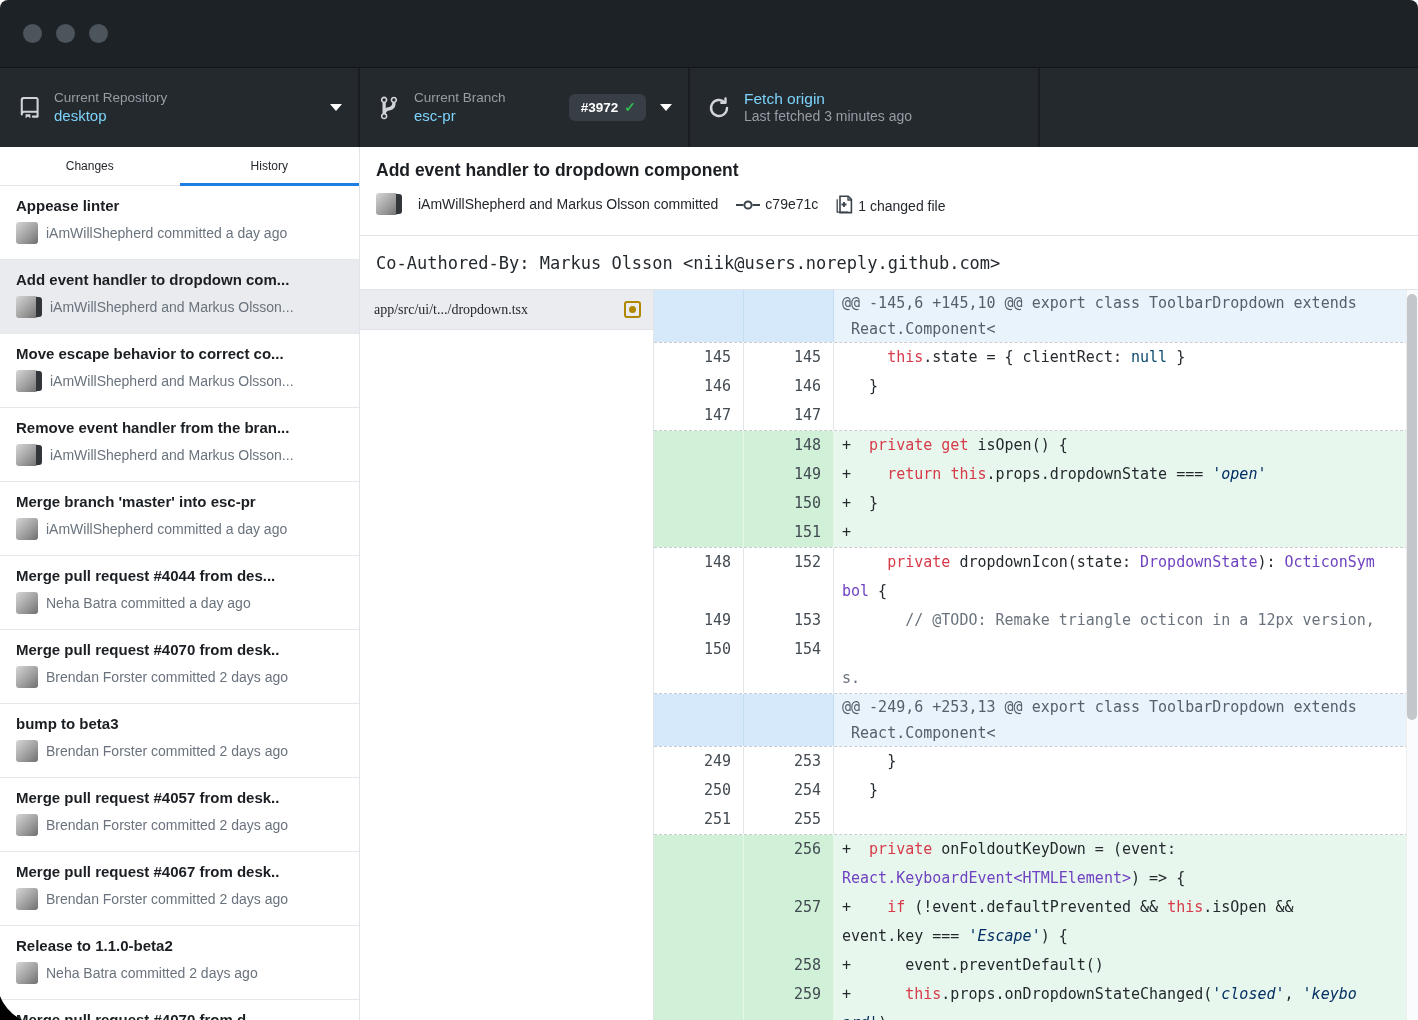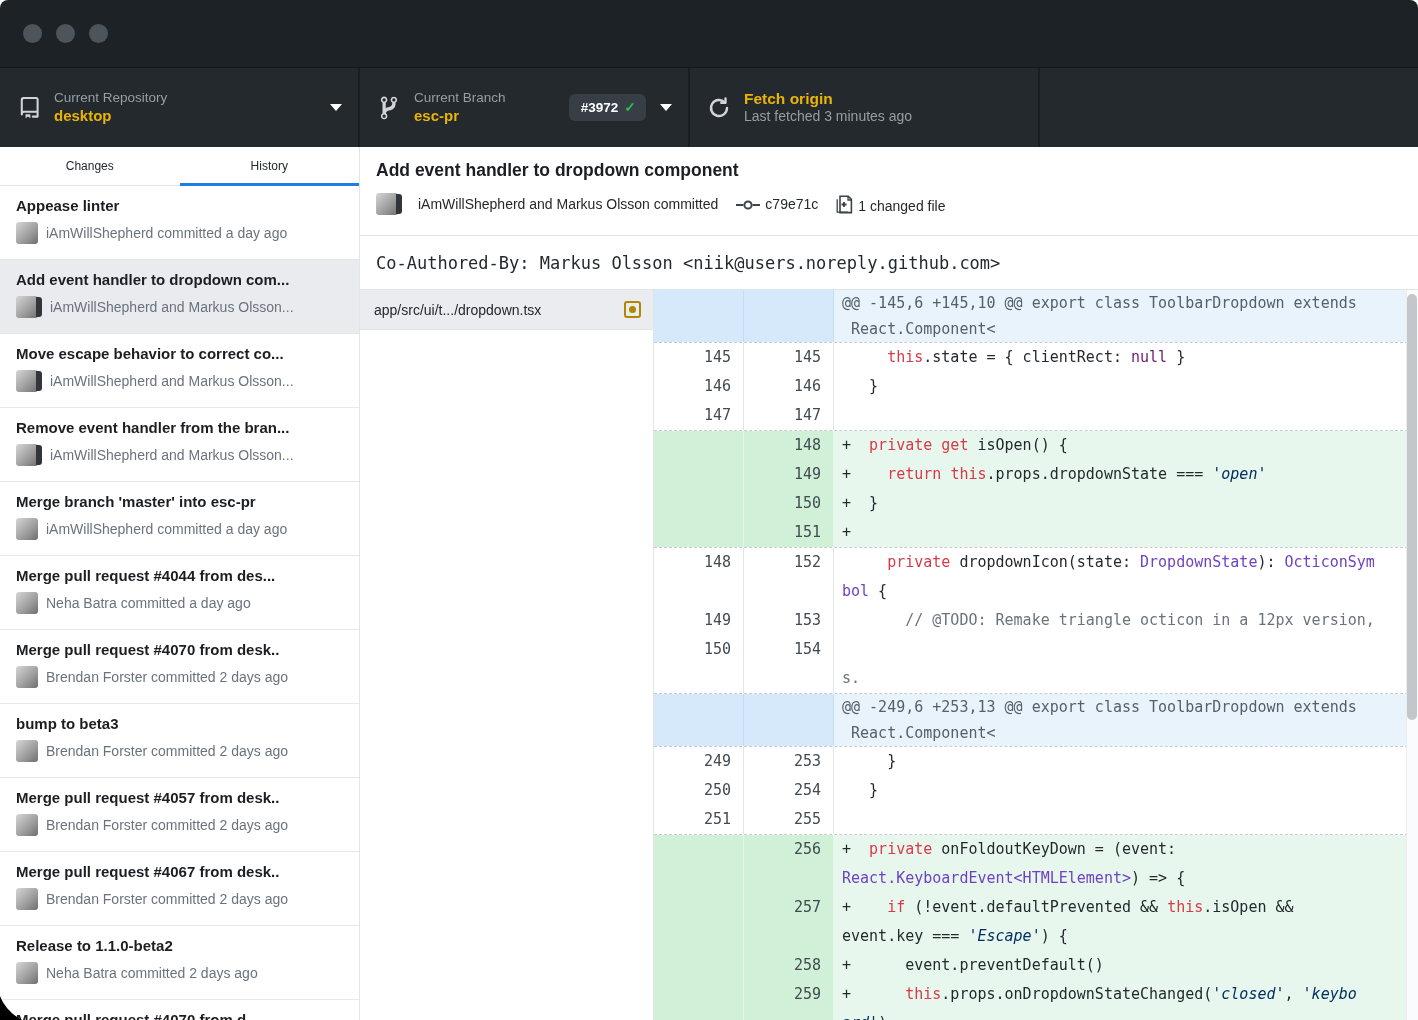--- a/index.html
+++ b/index.html
@@ -14,21 +14,21 @@
   
   .toolbar { height:79px; background:#24292e; display:flex; color:#fff; }
   .tb-seg { display:flex; align-items:center; border-right:2px solid #1a1e22; padding:0 16px; position:relative; cursor:default; }
   .tb-seg.repo { width:360px; }
   .tb-seg.branch { width:330px; }
   .tb-seg.fetch { width:350px; }
   .tb-filler { flex:1; }
   .tb-icon { width:26px; margin-right:12px; display:flex; align-items:center; justify-content:center; flex-shrink:0; }
   .tb-text { display:flex; flex-direction:column; line-height:1.25; min-width:0; }
   .tb-label { font-size:13.5px; color:#959da5; }
-  .tb-value { font-size:15px; font-weight:bold; color:#eab308; }
+  .tb-value { font-size:15px; font-weight:normal; color:#7dd3fc; }
   .caret { width:0; height:0; border-left:6px solid transparent; border-right:6px solid transparent; border-top:7px solid #fff; margin-left:auto; }
   .branch .caret { margin-left:14px; }
   .pr-badge { margin-left:auto; background:#373e46; border-radius:6px; padding:5px 10px 6px 12px; font-size:13.5px; font-weight:bold; color:#fff; display:flex; align-items:center; gap:6px;justify-content:flex-end; }
   .pr-check { color:#2dba4e; font-weight:bold; font-size:14px; }
   .fetch .tb-label { color:#959da5; font-size:14px; }
   .fetch .tb-value { font-size:15.5px; }
 
   
   .content { display:flex; height:873px; }
 
@@ -51,39 +51,39 @@
   .commit-header { padding:13px 16px 0 16px; height:89px; border-bottom:1px solid #e1e4e8; flex-shrink:0; }
   .commit-title { font-size:17.5px; font-weight:bold; color:#1b1f23; }
   .commit-meta { display:flex; align-items:center; margin-top:12px; font-size:14px; color:#24292e; gap:8px; }
   .meta-icon { display:flex; align-items:center; color:#586069; }
   .sha-group { margin-left:10px; display:flex; align-items:flex-end; gap:5px; }
   .coauthor { height:54px; border-bottom:1px solid #e1e4e8; display:flex; align-items:center; padding-left:16px; font-family:"DejaVu Sans Mono", monospace; font-size:17px; color:#24292e; flex-shrink:0; }
 
   
   .diff-wrap { flex:1; display:flex; min-height:0; position:relative; }
   .file-panel { width:294px; border-right:1px solid #e1e4e8; flex-shrink:0; background:#fff; }
-  .file-row { height:40px; background:#eaecef; border-bottom:1px solid #e1e4e8; display:flex; align-items:center; padding:0 12px 0 14px; font-size:14px; color:#24292e; cursor:pointer; }
+  .file-row { height:40px; background:#eaecef; border-bottom:1px solid #e1e4e8; display:flex; align-items:center; padding:0 12px 0 14px; font-size:14px; color:#24292e; cursor:pointer;font-family:Liberation Serif, serif; }
   .file-path { flex:1; white-space:nowrap; overflow:hidden; }
   .mod-icon { width:17px; height:17px; border:2px solid #b08800; border-radius:3px; position:relative; flex-shrink:0; }
   .mod-icon::after { content:""; position:absolute; left:50%; top:50%; width:7px; height:7px; margin:-3.5px 0 0 -3.5px; border-radius:50%; background:#b08800; }
 
   .diff-panel { flex:1; min-width:0; position:relative; overflow:hidden; font-family:"DejaVu Sans Mono", monospace; font-size:15px; }
   .drow { display:flex; }
   .drow.boundary { border-top:1px dashed #c8ccd0; }
   .gut { width:90px; flex-shrink:0; text-align:right; padding-right:12px; color:#424a52; border-right:1px solid #e1e4e8; line-height:29px; }
   .dcode { flex:1; min-width:0; padding-left:8px; }
   .code-line { white-space:pre; line-height:29px; min-height:29px; }
   .drow.hunk .code-line { line-height:26px; min-height:26px; }
   .drow.hunk .gut { background:#d6e9fa; border-right-color:#c3ddf3; }
   .drow.hunk .dcode { background:#e9f3fc; }
   .drow.ctx .gut { background:#fff; }
   .drow.add .gut { background:#d0f0d8; border-right-color:#e4f8e9; }
   .drow.add .dcode { background:#e8f7ed; }
 
-  .sg-p { color:#24292e; } .sg-k { color:#d73a49; } .sg-c { color:#701a75; }
+  .sg-p { color:#24292e; } .sg-k { color:#d73a49; } .sg-c { color:#0c4a6e; }
   .sg-s { color:#032f62;font-style:italic; } .sg-t { color:#6f42c1; } .sg-m { color:#6a737d; }
   .sg-h { color:#57606a; }
 
   
   .scroll-track { position:absolute; top:0; right:0; width:12px; bottom:0; background:#fafbfc; border-left:1px solid #ededed; }
   .scroll-thumb { position:absolute; top:4px; right:1px; width:10px; height:426px; border-radius:5px; background:#c3c6ca; cursor:pointer; }
 
   
   .cursor { position:absolute; left:0; bottom:0; width:22px; height:24px; z-index:40; pointer-events:none; }
 

